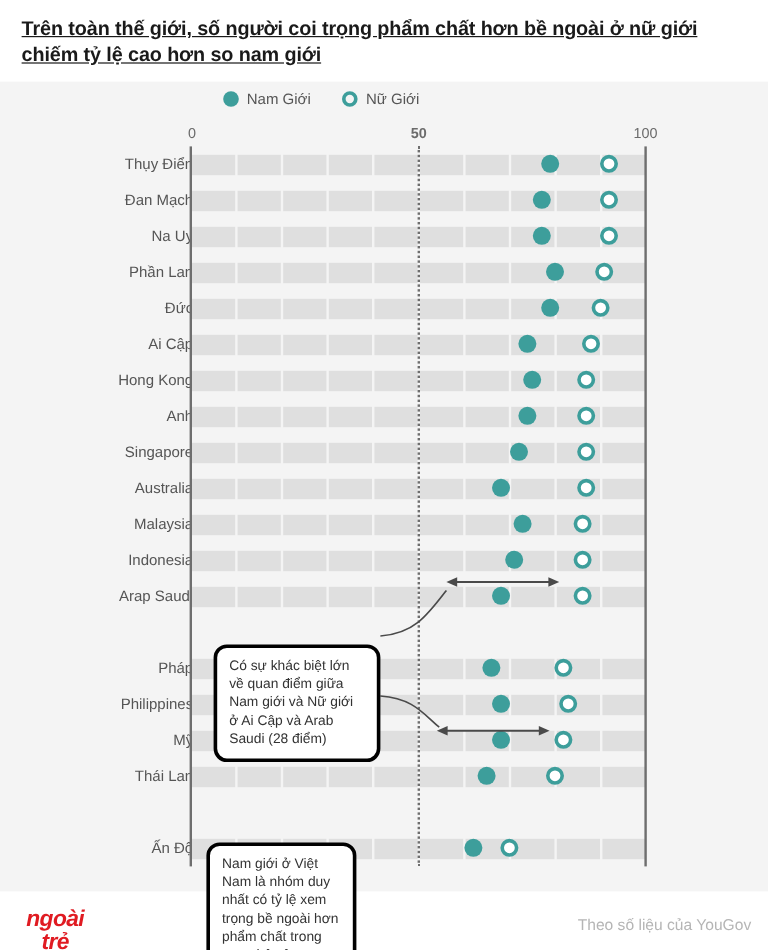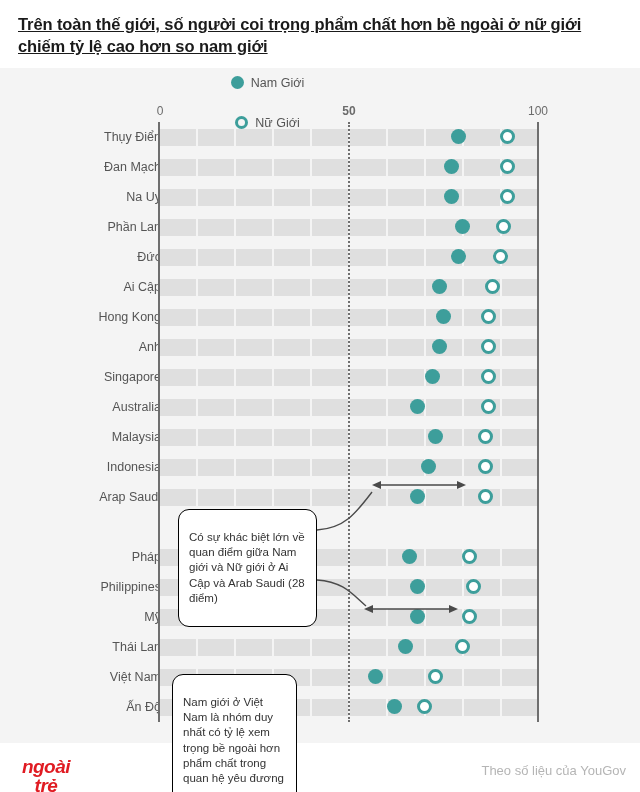--- a/index.html
+++ b/index.html
@@ -40,23 +40,22 @@
   }
 
   
   #legend {
     position: absolute;
     top: 8px;
     left: 0;
     width: 535px;
     display: flex;
     justify-content: center;
-    align-items: center;
+    align-items: flex-start;
     gap: 26px;
-    flex-direction: column;
   }
   .legend-item {
     display: flex;
     align-items: center;
     gap: 7px;
   }
   .legend-label {
     font-size: 12.5px;
     color: #555555;
   }
@@ -171,28 +170,29 @@
     top: 54px;
     width: 0;
     height: 600px;
     border-left: 2px dotted #6e6e6e;
   }
 
   
   .annot-box {
     position: absolute;
     background: #ffffff;
-    border: 1px solid #000000;
+    border: 3px solid #000000;
     border-radius: 11px;
-    padding: 20px 10px;
+    padding: 8px 10px;
     box-sizing: border-box;
     font-size: 11.5px;
     color: #333333;
     line-height: 1.33;
     z-index: 6;
+    margin-top: 28px;
   }
   #annot-1 {
     left: 178px;
     top: 441px;
     width: 139px;
   }
   #annot-2 {
     left: 172px;
     top: 606px;
     width: 125px;
@@ -556,37 +556,20 @@
           <div class="band-seg"></div>
           <div class="band-seg"></div>
           <div class="band-seg"></div>
           <div class="band-seg"></div>
           <div class="band-seg"></div>
           <div class="band-seg"></div>
         </div>
         <div class="marker male" style="left: 405.7px;"></div>
         <div class="marker female" style="left: 462.4px;"></div>
       </div>
-      <div class="row" style="top: 540px;">
-        <div class="row-label">Việt Nam</div>
-        <div class="row-band">
-          <div class="band-seg"></div>
-          <div class="band-seg"></div>
-          <div class="band-seg"></div>
-          <div class="band-seg"></div>
-          <div class="band-seg"></div>
-          <div class="band-seg"></div>
-          <div class="band-seg"></div>
-          <div class="band-seg"></div>
-          <div class="band-seg"></div>
-          <div class="band-seg"></div>
-        </div>
-        <div class="marker male" style="left: 375.46px;"></div>
-        <div class="marker female" style="left: 435.94px;"></div>
-      </div>
       <div class="row" style="top: 570px;">
         <div class="row-label">Ấn Độ</div>
         <div class="row-band">
           <div class="band-seg"></div>
           <div class="band-seg"></div>
           <div class="band-seg"></div>
           <div class="band-seg"></div>
           <div class="band-seg"></div>
           <div class="band-seg"></div>
           <div class="band-seg"></div>

